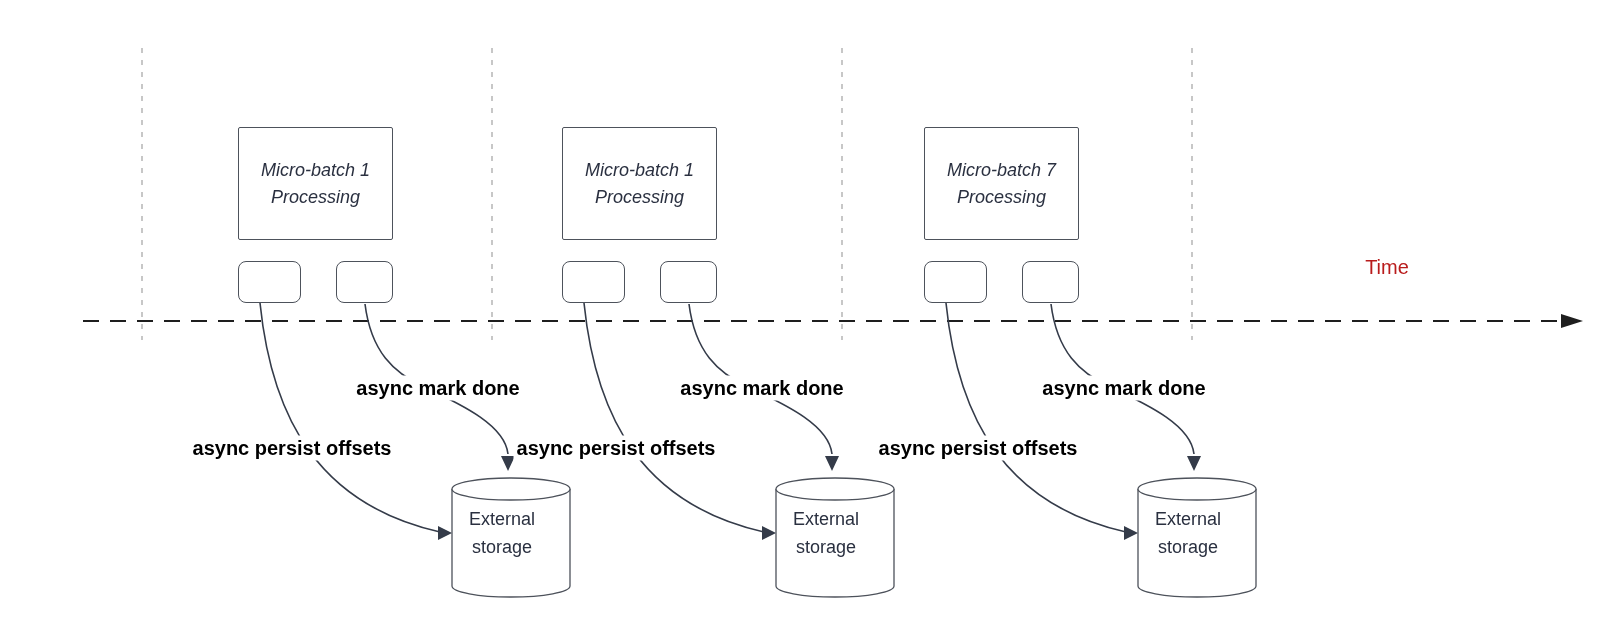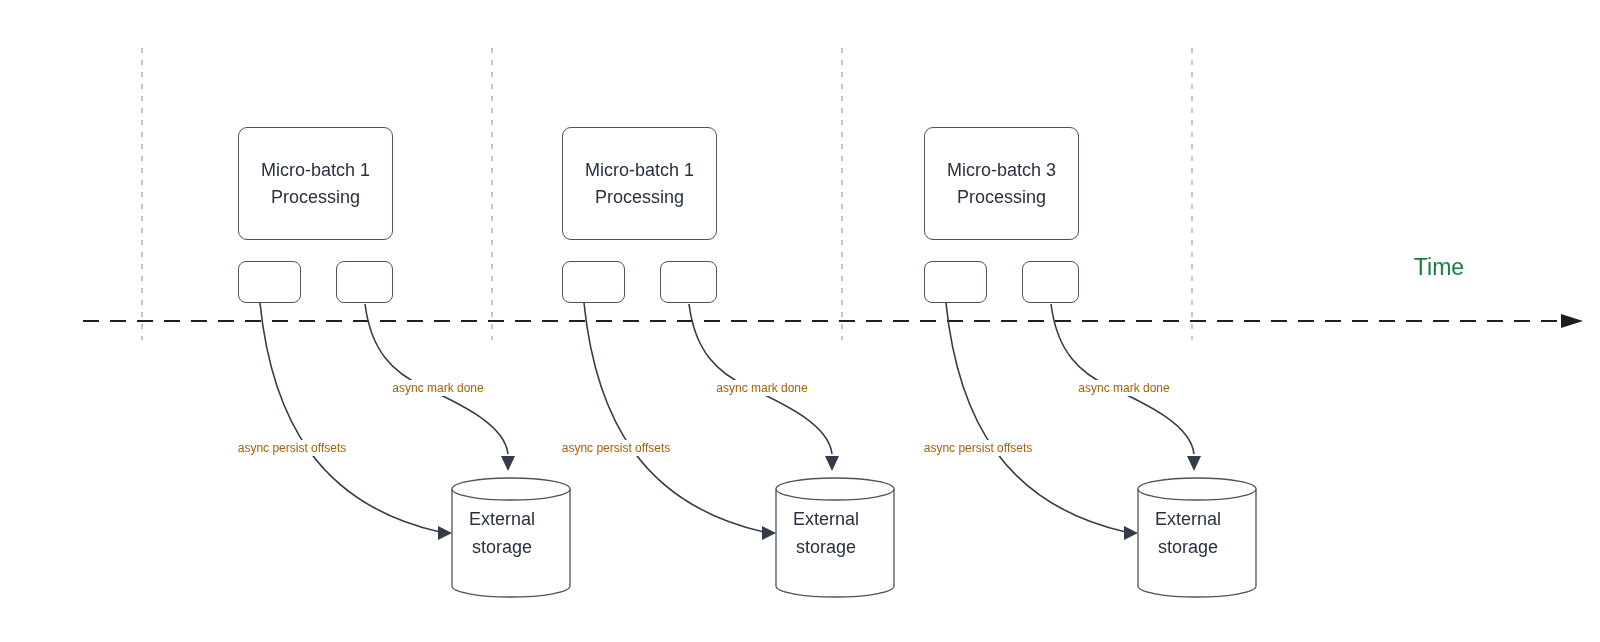--- a/index.html
+++ b/index.html
@@ -10,57 +10,58 @@
     font-family:"Liberation Sans", sans-serif;
     overflow:hidden;
   }
   #diagram-svg{position:absolute;left:0;top:0;width:1600px;height:642px;}
   .section{position:absolute;left:0;top:0;width:0;height:0;}
 
   .batch-box{
     position:absolute;
     left:calc(238px + var(--dx));top:127px;
     width:155px;height:113px;
-    border:1px solid #4d525b;border-radius:9px;
+    border:1px solid #4d525b;border-radius:2px;
     background:#ffffff;
     display:flex;align-items:center;justify-content:center;
     box-sizing:border-box;
+    font-style:italic;
   }
   .batch-text{
     font-size:18px;line-height:27px;color:#2a3040;
     text-align:center;white-space:pre-line;
   }
   .small-box{
     position:absolute;top:261px;height:42px;
     border:1px solid #4d525b;border-radius:8px;
     background:#ffffff;box-sizing:border-box;
   }
   .small-a{left:calc(238px + var(--dx));width:63px;}
   .small-b{left:calc(336px + var(--dx));width:57px;}
 
   .flow-label{
     position:absolute;transform:translate(-50%,-50%);
     background:#ffffff;padding:1px 3px;
-    font-size:12px;font-weight:normal;color:#a16207;
+    font-size:20px;font-weight:bold;color:#000000;
     white-space:nowrap;
   }
   .persist-label{left:calc(292px + var(--dx));top:448px;}
   .markdone-label{left:calc(438px + var(--dx));top:388px;}
 
   .storage-text{
     position:absolute;
     left:calc(452px + var(--dx));top:505px;
     width:100px;
     font-size:18px;line-height:28px;color:#2a3040;
     text-align:center;white-space:pre-line;
   }
   .time-label{
-    position:absolute;left:1439px;top:267px;
+    position:absolute;left:1387px;top:267px;
     transform:translate(-50%,-50%);
-    font-size:23px;color:#15803d;
+    font-size:20px;color:#b91c1c;
   }
 </style>
 </head>
 <body>
 
 <div id="canvas">
 
   <svg id="diagram-svg" viewBox="0 0 1600 642" xmlns="http://www.w3.org/2000/svg">
 
     <g stroke="#b5b5b5" stroke-width="1.5" stroke-dasharray="5 7" fill="none">
@@ -122,21 +123,21 @@
     <div class="small-box small-a"></div>
     <div class="small-box small-b"></div>
     <div class="flow-label persist-label">async persist offsets</div>
     <div class="flow-label markdone-label">async mark done</div>
     <div class="storage-text">External
 storage</div>
   </div>
 
   <div class="section" style="--dx:686px">
     <div class="batch-box">
-      <span class="batch-text">Micro-batch 3
+      <span class="batch-text">Micro-batch 7
 Processing</span>
     </div>
     <div class="small-box small-a"></div>
     <div class="small-box small-b"></div>
     <div class="flow-label persist-label">async persist offsets</div>
     <div class="flow-label markdone-label">async mark done</div>
     <div class="storage-text">External
 storage</div>
   </div>
 

